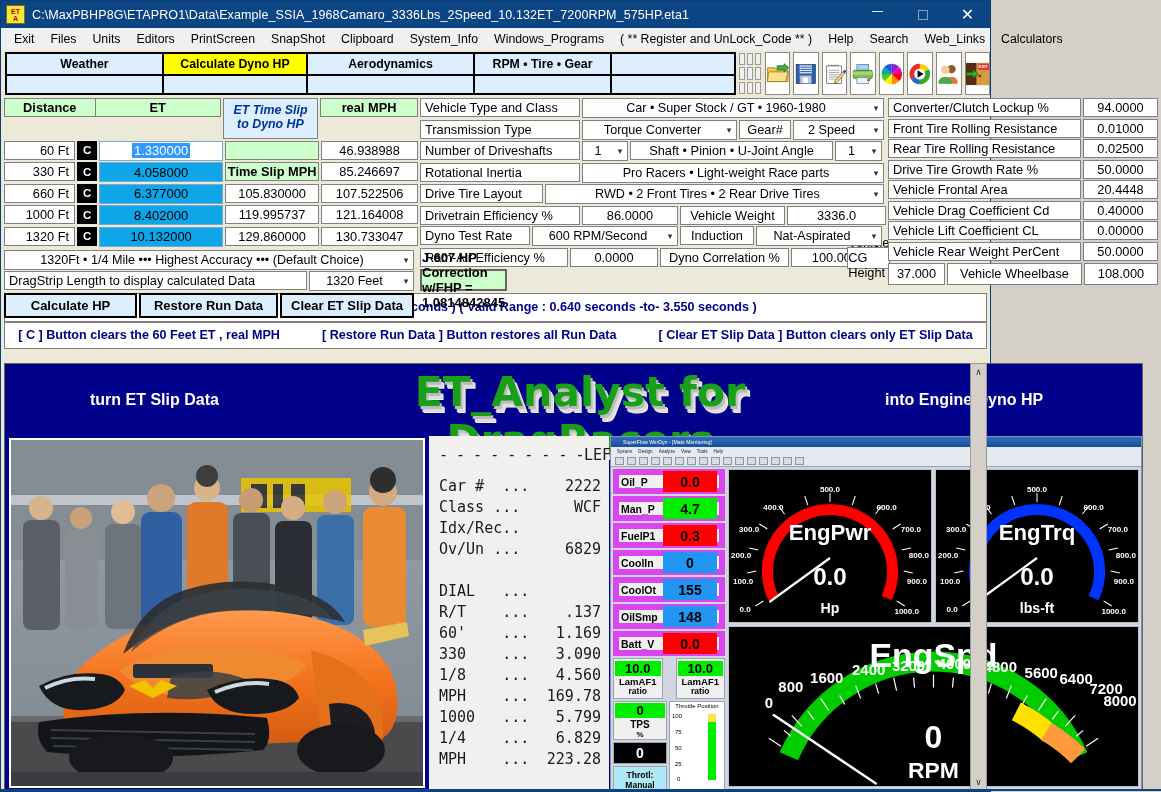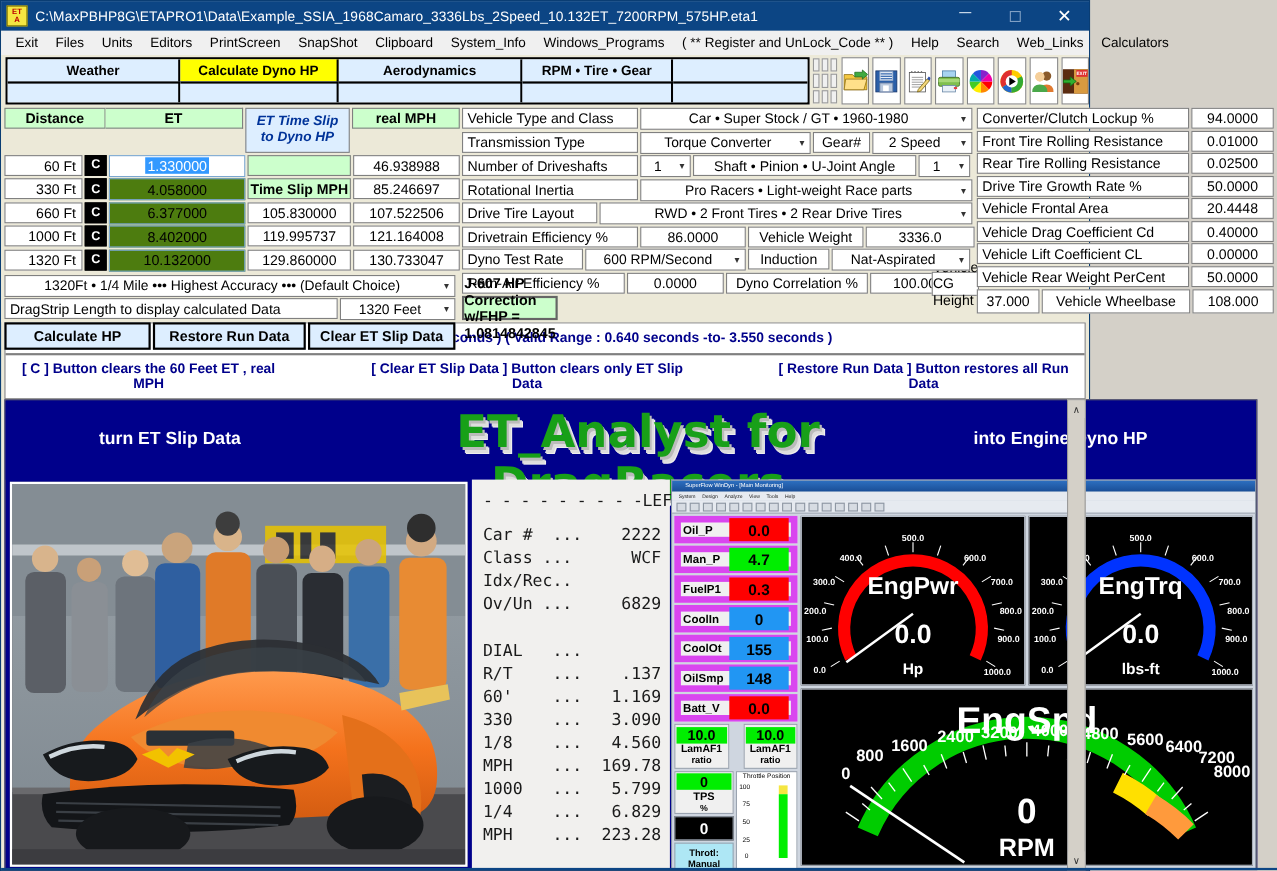--- a/index.html
+++ b/index.html
@@ -64,21 +64,21 @@
   .lblR{ justify-content:flex-end; padding-right:5px;text-align:right; }
   .ctr { justify-content:center; }
   .hdr { background:#ccffcc; font-weight:bold; }
 
   
   .leftblock { width:414px; }
   .row { display:flex; gap:2px; margin-bottom:1.5px; }
   .cbtn { width:22px; height:19px; background:#000; color:#fff; font-weight:bold;
           font-size:11.5px; display:flex; align-items:center; justify-content:center;
           border:1px solid #000; }
-  .et-in { width:137px; border:1px solid #7aa7d0; background:#4d7c0f; height:20px;
+  .et-in { width:137px; border:1px solid #7aa7d0; background:#0ea5e9; height:20px;
            display:flex; align-items:center; justify-content:center; font-size:13px;}
   .et-in.sel { background:#fff; }
   .et-in.sel span { background:#3399ff; color:#fff; padding:0 2px; }
   .etslip-hdr { width:104px; background:#ddeeff; border:1px solid #808080;
                 color:#003399; font-weight:bold; font-style:italic; font-size:12.4px;
                 display:flex; flex-direction:column; align-items:center; justify-content:center;
                 height:40.5px; line-height:1.12; }
   .selbox { border:1px solid #808080; background:#fff; height:20px; display:flex;
             align-items:center; font-size:12.6px; position:relative; }
   .selbox .cv { flex:1; text-align:center; padding:0 2px; white-space:nowrap; overflow:hidden; }
@@ -89,21 +89,21 @@
 
   
   .midblock { width:466px; }
   .rightblock { width:272px; }
 
   
   .infopanel { margin:0 3px; border:1px solid #808080; background:#fff; }
   .infoline { text-align:center; color:#00008b; font-weight:bold; font-size:12.6px; }
   .infoline.a { padding:6px 0 7px; }
   .sep { height:2px; background:#808080; }
-  .infoline.b { padding:5px 0 6px; display:flex; justify-content:center; gap:58px;}
+  .infoline.b { padding:5px 0 6px; display:flex; justify-content:center; gap:42px;}
 
   
   .bannerwrap { position:absolute; left:3px; top:362px; width:1139px; height:428px;
                 border:1px solid #666; background:#00008b; overflow:hidden; }
   .banner { height:72px; background:#00008b; display:flex; align-items:center;
             position:relative; }
   .banner .side { color:#fff; font-weight:bold; font-size:16px; }
   .banner .l { position:absolute; left:85px; }
   .banner .r { position:absolute; left:880px; }
   .bigtitle { position:absolute; left:295px; top:4px; width:560px; text-align:center;
@@ -540,22 +540,22 @@
         <div class="cell ctr" style="width:74px;height:22px">108.000</div>
       </div>
     </div>
   </div>
 
   <div class="infopanel">
     <div class="infoline a">60 Feet  ET     ( Default= 1.330  seconds )        ( Valid Range :  0.640  seconds  -to-  3.550  seconds )</div>
     <div class="sep"></div>
     <div class="infoline b">
       <span>[ C ] Button clears the 60 Feet ET ,  real MPH</span>
+      <span>[ Restore Run Data ] Button restores all Run Data</span>
       <span>[ Clear ET Slip Data ] Button clears only ET Slip Data</span>
-      <span>[ Restore Run Data ] Button restores all Run Data</span>
     </div>
   </div>
 
   <div class="bannerwrap">
     <div class="banner">
       <div class="side l">turn ET Slip Data</div>
       <div class="bigtitle">ET_Analyst  for  DragRacers</div>
       <div class="side r">into Engine Dyno HP</div>
     </div>
 

